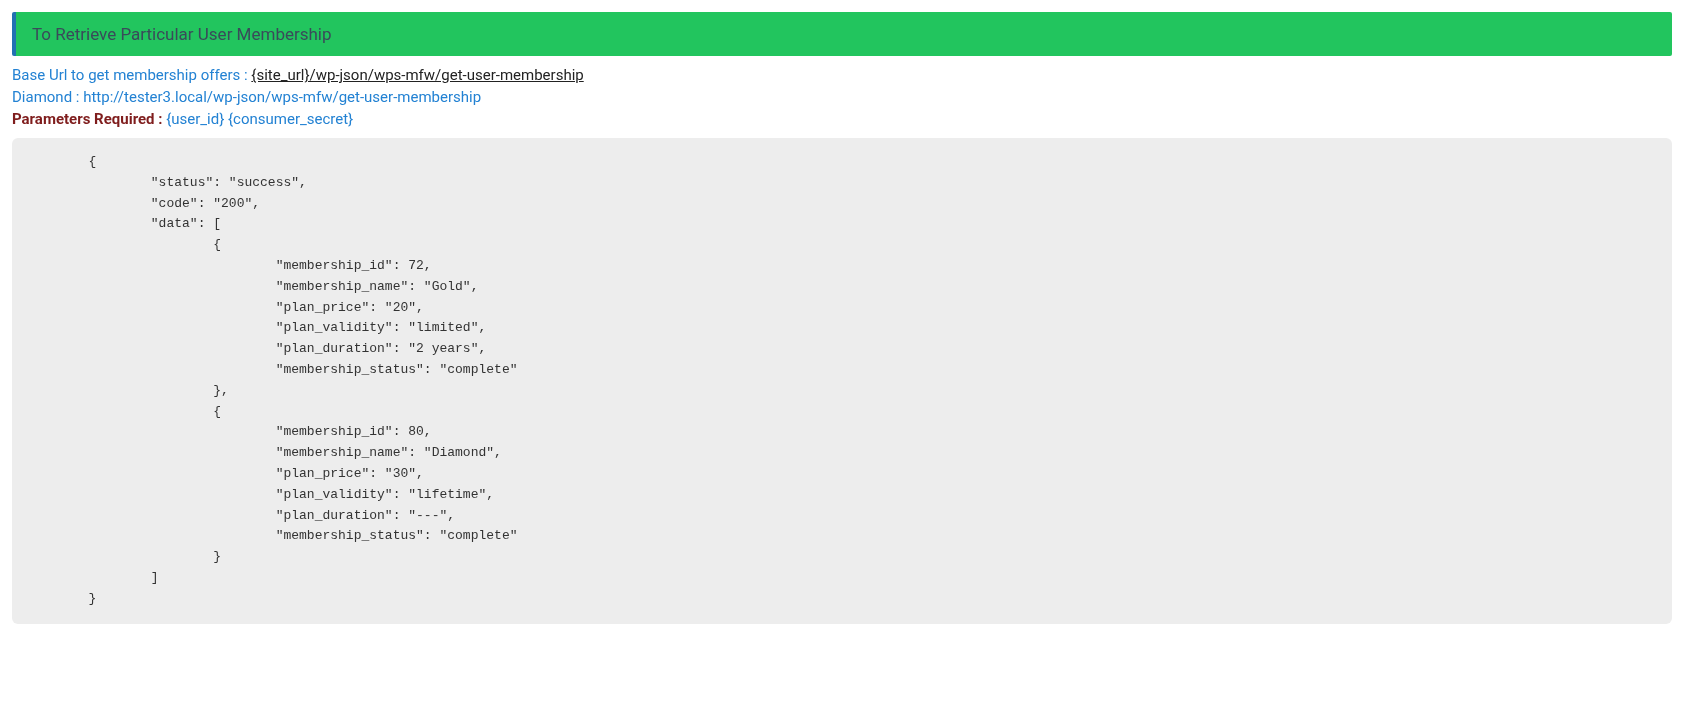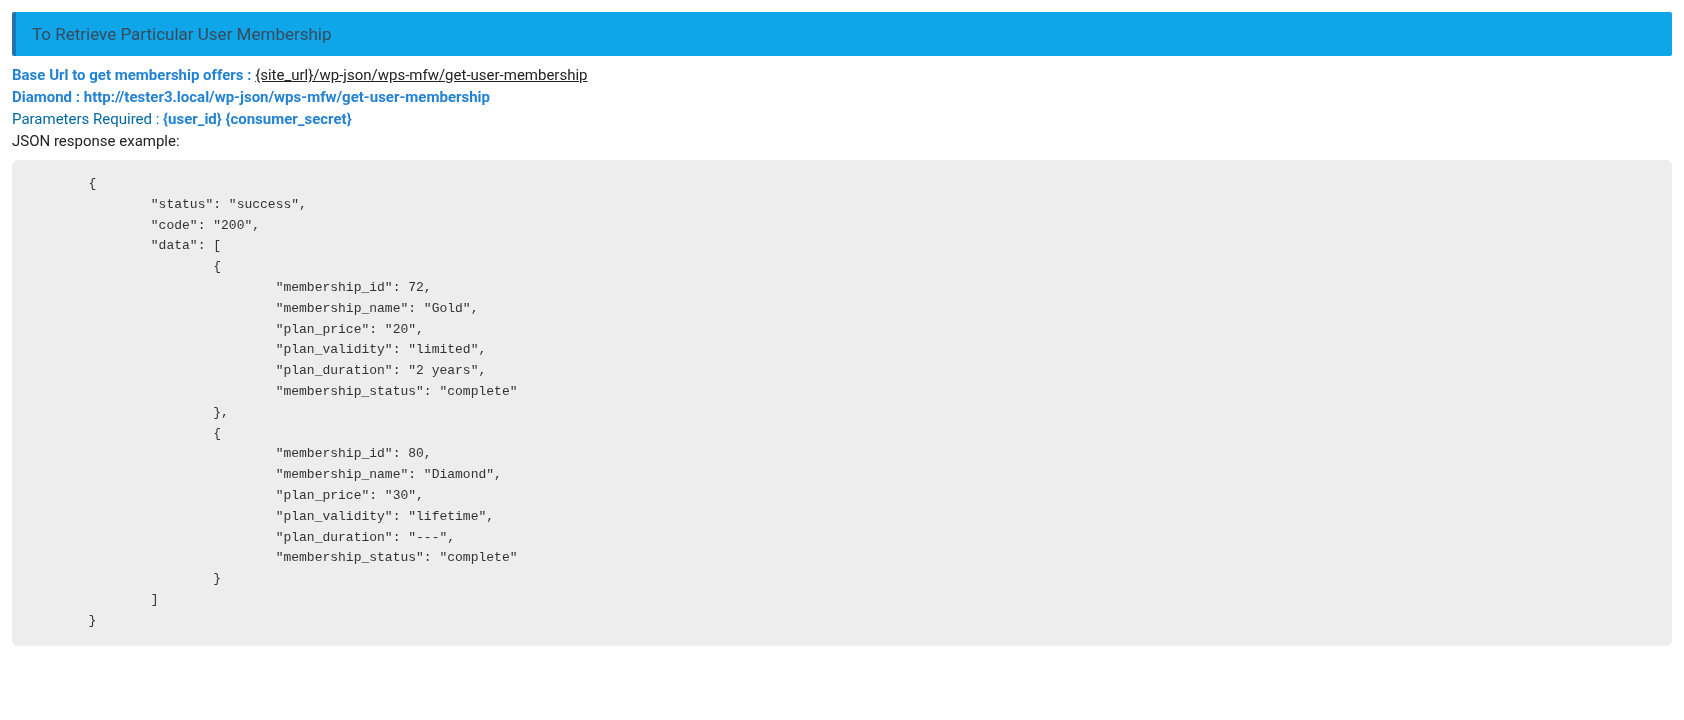--- a/index.html
+++ b/index.html
@@ -8,46 +8,46 @@
     padding: 0;
     font-family: -apple-system, BlinkMacSystemFont, "Segoe UI", Roboto, Arial, sans-serif;
     font-size: 15px;
     color: #222;
     background: #fff;
   }
   .container {
     padding: 12px;
   }
   .callout {
-    background: #0ea5e9;
+    background: #22c55e;
     border-left: 4px solid #2271b1;
     padding: 12px 16px;
     margin-bottom: 10px;
     border-radius: 2px;
   }
   .callout-title {
     font-size: 17px;
     color: #3a4a5a;
   }
   .info-line {
     margin: 4px 0;
     font-size: 15px;
   }
   .blue-bold {
     color: #2382d3;
-    font-weight: 700;
+    font-weight: 400;
   }
   .black-normal {
     color: #222;
     font-weight: 400;
     text-decoration: underline;
   }
   .black-bold-label {
-    color: #0369a1;
-    font-weight: 400;
+    color: #7f1d1d;
+    font-weight: 700;
   }
   pre.code-block {
     background: #ededed;
     border-radius: 6px;
     padding: 14px 14px;
     margin-top: 10px;
     font-family: ui-monospace, "SFMono-Regular", Consolas, "Liberation Mono", Menlo, monospace;
     font-size: 13px;
     line-height: 1.6;
     color: #333;
@@ -69,21 +69,20 @@
   </div>
 
   <div class="info-line">
     <span class="blue-bold">Diamond : </span><span class="blue-bold">http://tester3.local/wp-json/wps-mfw/get-user-membership</span>
   </div>
 
   <div class="info-line">
     <span class="black-bold-label">Parameters Required : </span><span class="blue-bold">{user_id} {consumer_secret}</span>
   </div>
 
-  <div class="info-line">JSON response example:</div>
 
   <pre class="code-block">        {
                 "status": "success",
                 "code": "200",
                 "data": [
                         {
                                 "membership_id": 72,
                                 "membership_name": "Gold",
                                 "plan_price": "20",
                                 "plan_validity": "limited",

